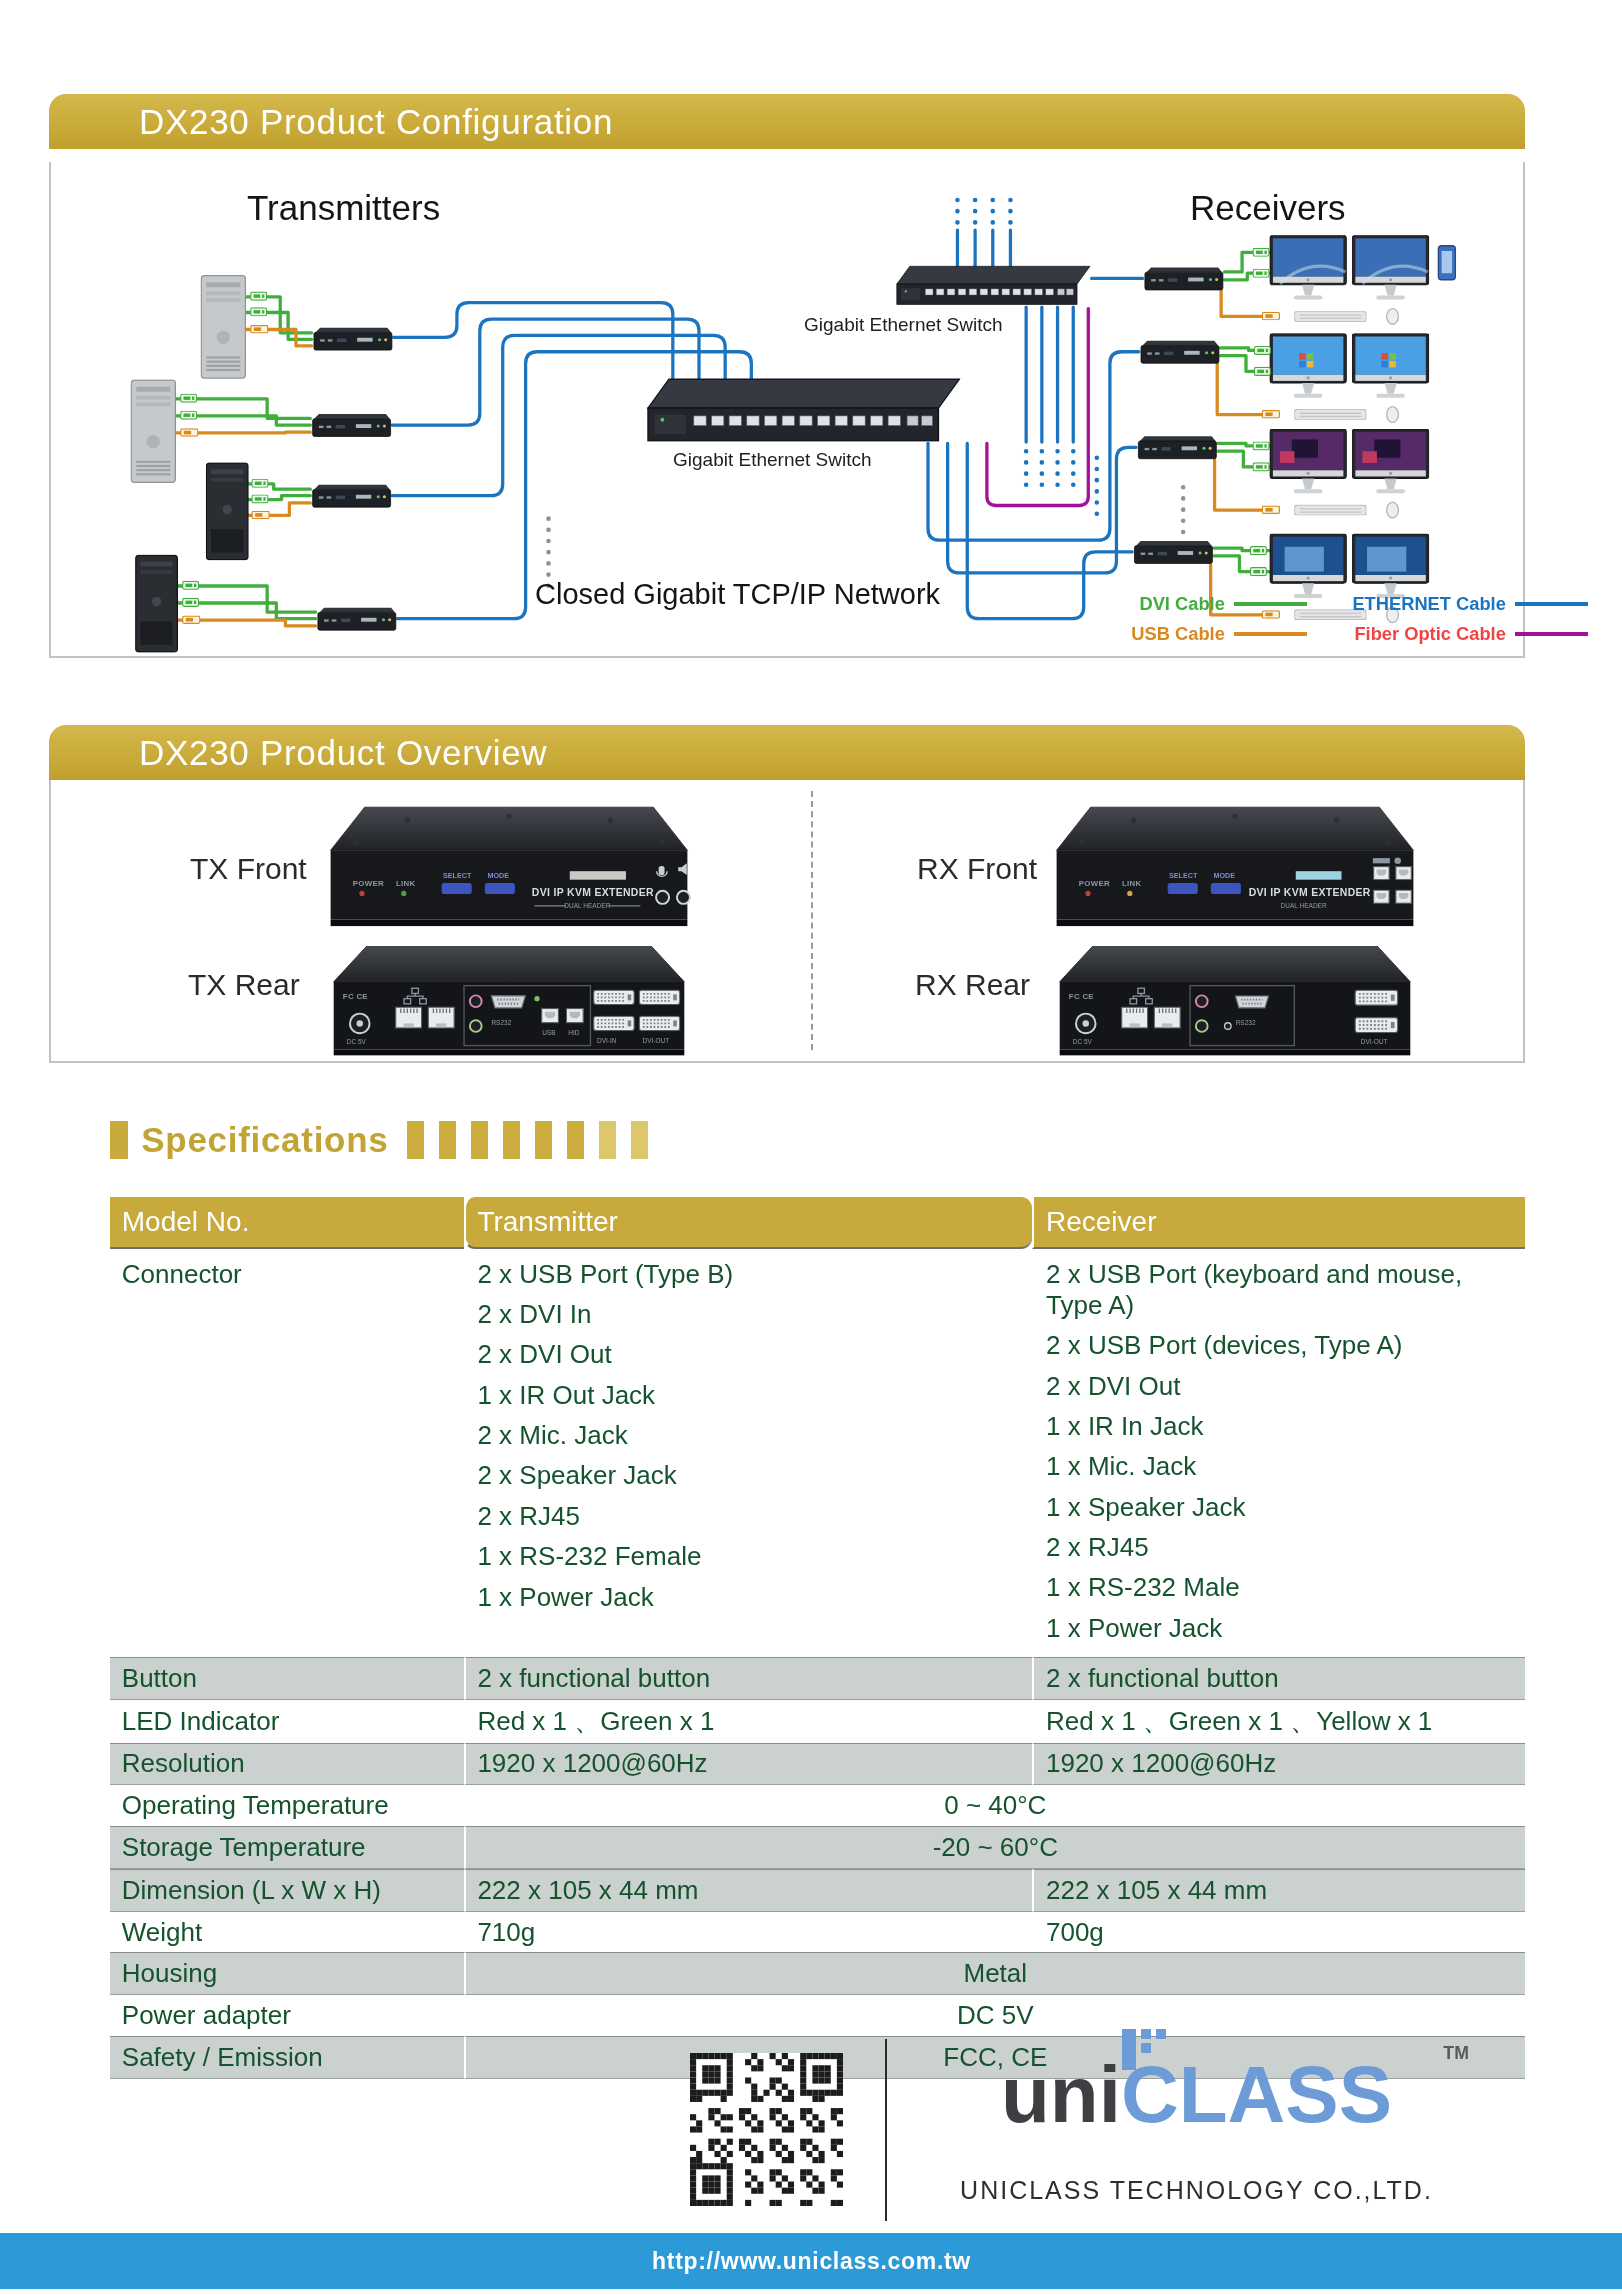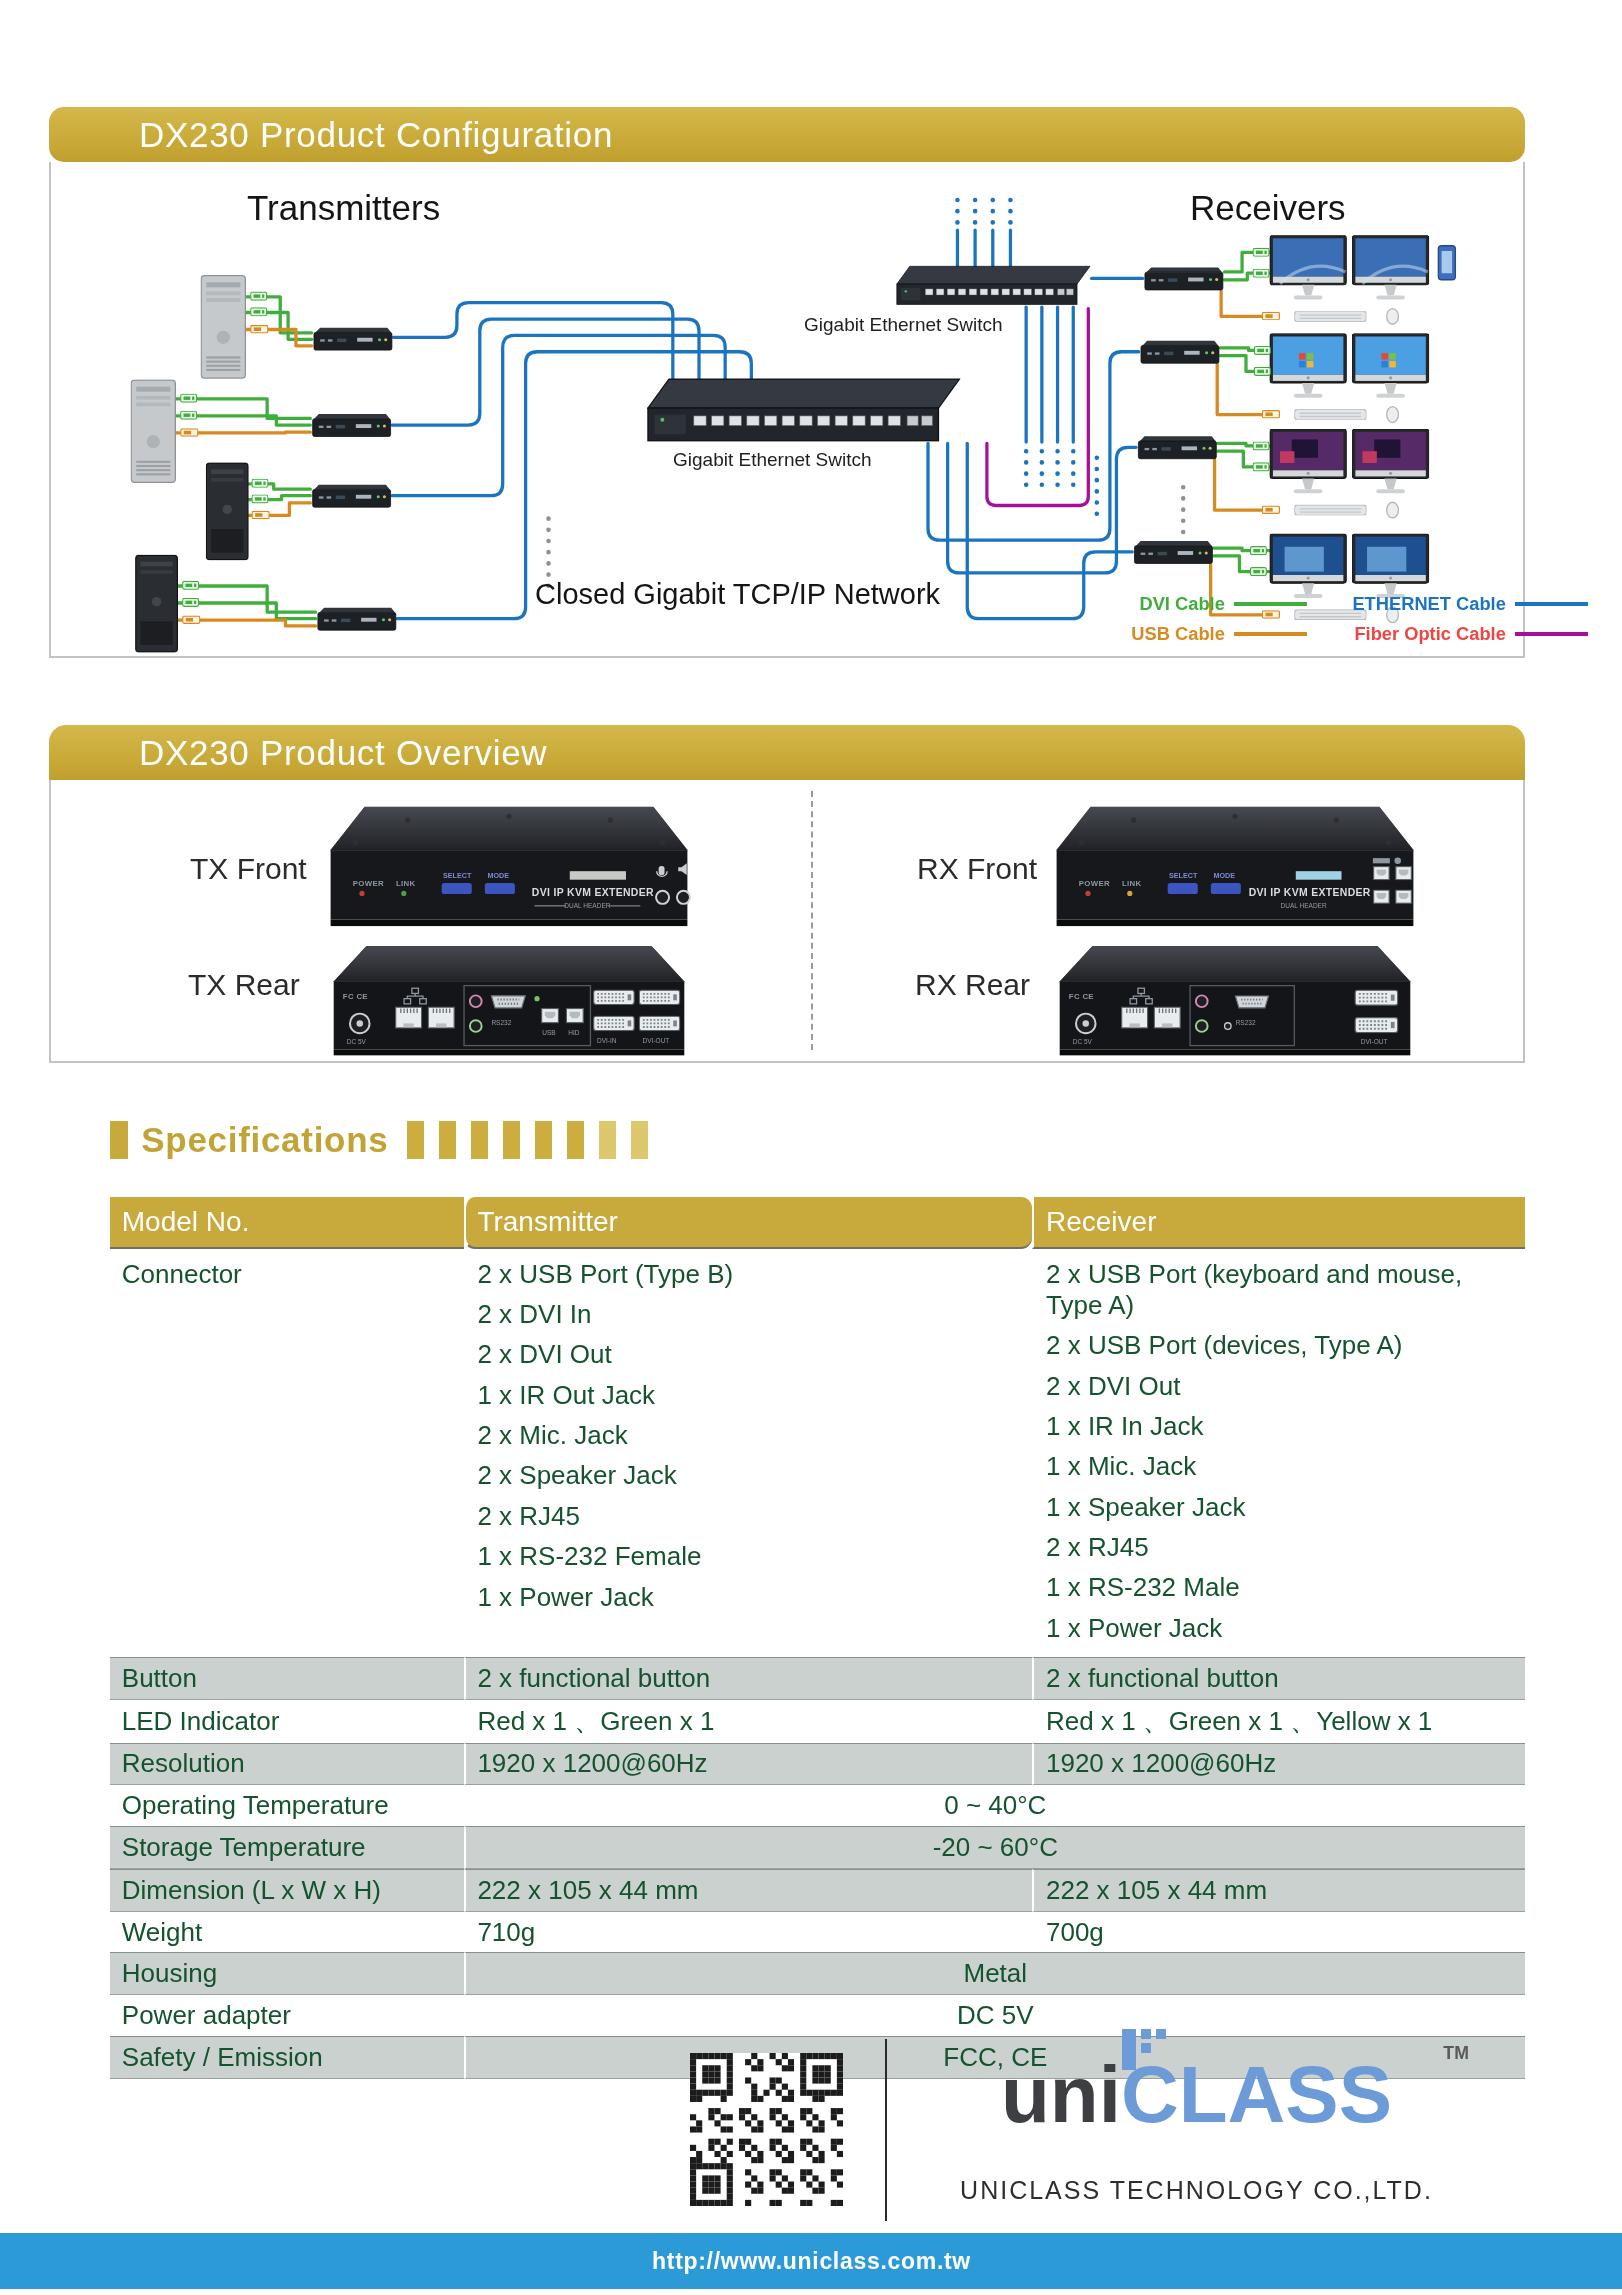--- a/index.html
+++ b/index.html
@@ -72,21 +72,21 @@
            font-size:25px;letter-spacing:2px;color:#2e2e2e;font-weight:500;}
   .footer-bar{position:absolute;left:0;top:2233px;width:1623px;height:56px;background:#2d9ad8;
               display:flex;align-items:center;justify-content:center;}
   .footer-url{color:#fff;font-size:23px;font-weight:bold;letter-spacing:0.7px;}
 </style>
 </head>
 <body>
 
 <div class="page">
 
-  <div class="banner" style="top:107px;border-radius:15px;">
+  <div class="banner" style="top:94px;">
     <span class="banner-title">DX230 Product Configuration</span>
   </div>
   <div class="panel-body" id="config-body">
 
     <svg class="diagram" width="1472" height="494" viewBox="0 0 2249 755">
       <defs>
         <linearGradient id="gTop" x1="0" y1="0" x2="0" y2="1">
           <stop offset="0" stop-color="#46494f"></stop>
             <stop offset="1" stop-color="#202227"></stop>
         </linearGradient>

